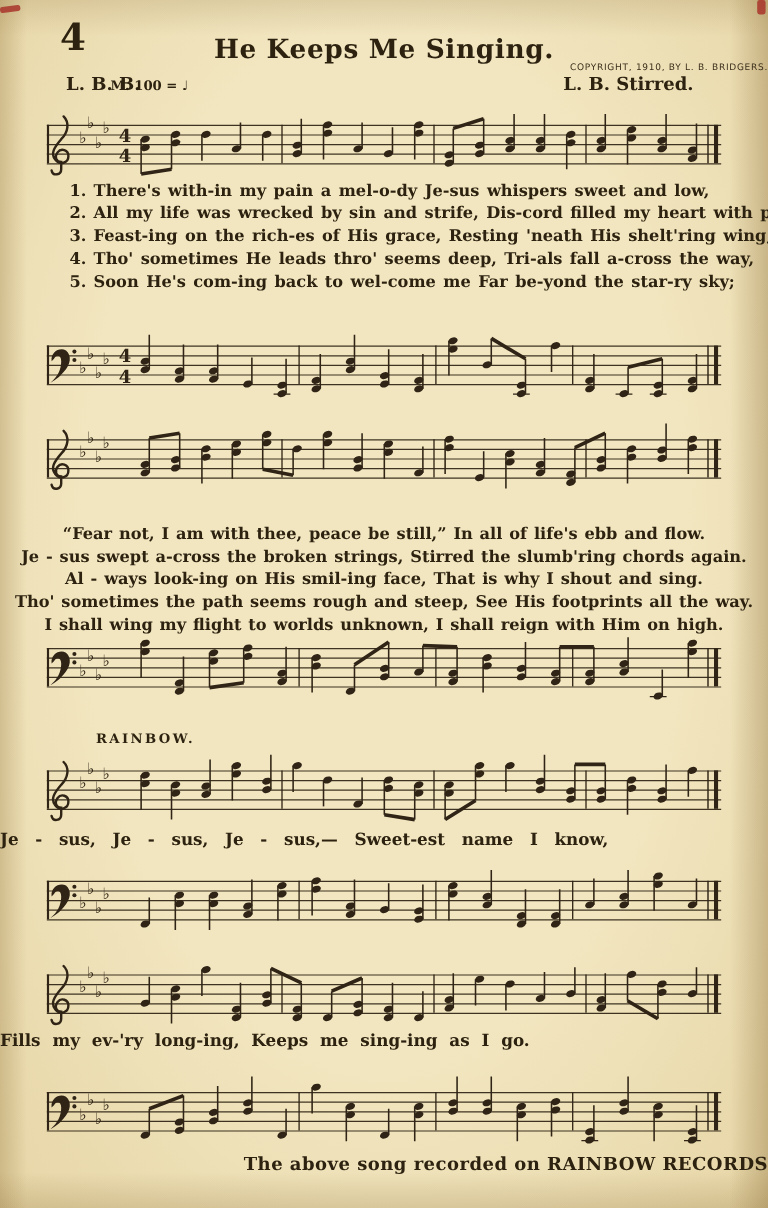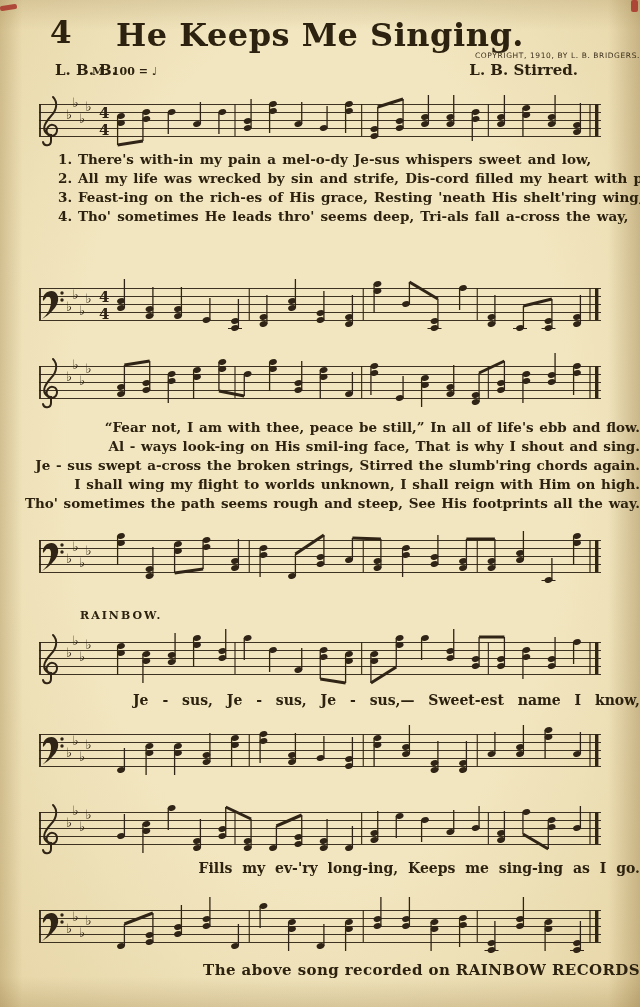--- a/index.html
+++ b/index.html
@@ -12,42 +12,42 @@
     background:
       linear-gradient(90deg, rgba(146,116,58,.30) 0, rgba(0,0,0,0) 3.5%, rgba(0,0,0,0) 95%, rgba(136,106,52,.35) 100%),
       linear-gradient(0deg, rgba(136,106,52,.22) 0, rgba(0,0,0,0) 3%, rgba(0,0,0,0) 97%, rgba(136,106,52,.18) 100%),
       radial-gradient(ellipse at 50% 45%, #f2e6c0 55%, #e6d5a6 100%);
   }
   .red-mark{position:absolute;background:#a8342a;opacity:.85}
   .rm-left{left:0;top:5px;width:17px;height:5px;border-radius:2px;transform:rotate(-8deg)}
   .rm-right{right:2px;top:0;width:7px;height:12px;border-radius:2px}
 
   .page-number{position:absolute;left:50px;top:14px;font-size:31px;font-weight:bold}
-  .title{position:absolute;left:0;right:0;top:16px;margin:0;text-align:center;
-         font-size:32px;font-weight:bold;letter-spacing:.5px}
+  .title{position:absolute;left:0;right:0;top:16px;margin:12px;text-align:center;
+         font-size:22px;font-weight:bold;letter-spacing:.5px}
   .copy{position:absolute;left:0;right:0;text-align:right;font-size:7.5px;letter-spacing:.6px;
         font-family:"DejaVu Sans", sans-serif;color:#3a2e1a}
   .copy1{top:51px}.copy2{top:61px}
   .byline{position:absolute;top:61px;font-size:15px;font-weight:bold}
   .byline-left{left:55px}.byline-right{right:62px}
   .tempo{position:absolute;left:92px;top:65px;font-size:11px;font-weight:bold}
 
   .staff{position:absolute;left:37px;width:566px;height:64px}
   .s1{top:88px}.s2{top:272px}.s3{top:350px}.s4{top:524px}
   .s5{top:626px}.s6{top:718px}.s7{top:796px}.s8{top:894px}
 
   .verses{position:absolute;left:58px;top:150px;width:540px}
   .verse-line{font-size:13.5px;font-weight:bold;line-height:19px;white-space:nowrap;word-spacing:1.5px}
   .v-num{display:inline-block;width:20px}
 
-  .refrain{position:absolute;left:0;right:0;top:418px;text-align:right}
+  .refrain{position:absolute;left:0;right:0;top:436px;text-align:center}
   .refrain-line{font-size:13.5px;font-weight:bold;line-height:19px;word-spacing:1px}
 
   .chorus-label{position:absolute;left:80px;top:609px;font-size:11px;font-weight:bold;letter-spacing:2px}
-  .chorus-line{position:absolute;left:0;right:0;text-align:right;font-size:14px;font-weight:bold}
+  .chorus-line{position:absolute;left:0;right:0;text-align:left;font-size:14px;font-weight:bold}
   .cl1{top:692px;word-spacing:9px}
   .cl2{top:860px;word-spacing:5px}
 
   .footer{position:absolute;left:0;right:0;top:961px;text-align:right;
           font-size:15px;font-weight:bold;letter-spacing:.4px}
 </style>
 </head>
 <body>
 
 <div class="page">
@@ -142,20 +142,23 @@
       <span class="v-num">1.</span><span>There's with-in my pain a mel-o-dy Je-sus whispers sweet and low,</span>
     </div>
     <div class="verse-line">
       <span class="v-num">2.</span><span>All my life was wrecked by sin and strife, Dis-cord filled my heart with pain,</span>
     </div>
     <div class="verse-line">
       <span class="v-num">3.</span><span>Feast-ing on the rich-es of His grace, Resting 'neath His shelt'ring wing,</span>
     </div>
     <div class="verse-line">
       <span class="v-num">4.</span><span>Tho' sometimes He leads thro' seems deep, Tri-als fall a-cross the way,</span>
+    </div>
+    <div class="verse-line">
+      <span class="v-num">5.</span><span>Soon He's com-ing back to wel-come me Far be-yond the star-ry sky;</span>
     </div>
   </div>
 
   <svg class="staff s2" viewBox="0 0 566 64">
       <line x1="2" y1="16.5" x2="564" y2="16.5" stroke="#2f2415" stroke-width="1" opacity="0.92"></line>
       <line x1="2" y1="24.5" x2="564" y2="24.5" stroke="#2f2415" stroke-width="1" opacity="0.92"></line>
       <line x1="2" y1="32.5" x2="564" y2="32.5" stroke="#2f2415" stroke-width="1" opacity="0.92"></line>
       <line x1="2" y1="40.5" x2="564" y2="40.5" stroke="#2f2415" stroke-width="1" opacity="0.92"></line>
       <line x1="2" y1="48.5" x2="564" y2="48.5" stroke="#2f2415" stroke-width="1" opacity="0.92"></line>
       <line x1="3" y1="16" x2="3" y2="48" stroke="#2f2415" stroke-width="1.8"></line>
@@ -299,24 +302,24 @@
       <ellipse cx="540" cy="16" rx="4" ry="2.8" fill="#2f2415" transform="rotate(-20 540 16)"></ellipse>
       <ellipse cx="540" cy="23" rx="4" ry="2.8" fill="#2f2415" transform="rotate(-20 540 23)"></ellipse>
       <line x1="536.6" y1="16" x2="536.6" y2="45" stroke="#2f2415" stroke-width="1.3"></line>
       <line x1="87.4" y1="15" x2="112.73333333333333" y2="11" stroke="#2f2415" stroke-width="3"></line>
       <line x1="181.9333333333333" y1="41" x2="207.26666666666665" y2="46" stroke="#2f2415" stroke-width="3"></line>
       <line x1="442.0666666666666" y1="23" x2="467.4" y2="11" stroke="#2f2415" stroke-width="3"></line>
     </svg>
 
   <div class="refrain">
     <div class="refrain-line">“Fear not, I am with thee, peace be still,” In all of life's ebb and flow.</div>
+    <div class="refrain-line">Je - sus swept a-cross the broken strings, Stirred the slumb'ring chords again.</div>
     <div class="refrain-line">Al - ways look-ing on His smil-ing face, That is why I shout and sing.</div>
-    <div class="refrain-line">Je - sus swept a-cross the broken strings, Stirred the slumb'ring chords again.</div>
+    <div class="refrain-line">Tho' sometimes the path seems rough and steep, See His footprints all the way.</div>
     <div class="refrain-line">I shall wing my flight to worlds unknown, I shall reign with Him on high.</div>
-    <div class="refrain-line">Tho' sometimes the path seems rough and steep, See His footprints all the way.</div>
   </div>
 
   <svg class="staff s4" viewBox="0 0 566 64">
       <line x1="2" y1="16.5" x2="564" y2="16.5" stroke="#2f2415" stroke-width="1" opacity="0.92"></line>
       <line x1="2" y1="24.5" x2="564" y2="24.5" stroke="#2f2415" stroke-width="1" opacity="0.92"></line>
       <line x1="2" y1="32.5" x2="564" y2="32.5" stroke="#2f2415" stroke-width="1" opacity="0.92"></line>
       <line x1="2" y1="40.5" x2="564" y2="40.5" stroke="#2f2415" stroke-width="1" opacity="0.92"></line>
       <line x1="2" y1="48.5" x2="564" y2="48.5" stroke="#2f2415" stroke-width="1" opacity="0.92"></line>
       <line x1="3" y1="16" x2="3" y2="48" stroke="#2f2415" stroke-width="1.8"></line>
       <path d="M6 29 C5 21 13 17 18 20 C23 24 22 32 16 38 C12 43 8 45 5 47 C11 42 14 36 14 29 C14 24 10 23 8 27 Z" fill="#2f2415"></path>

